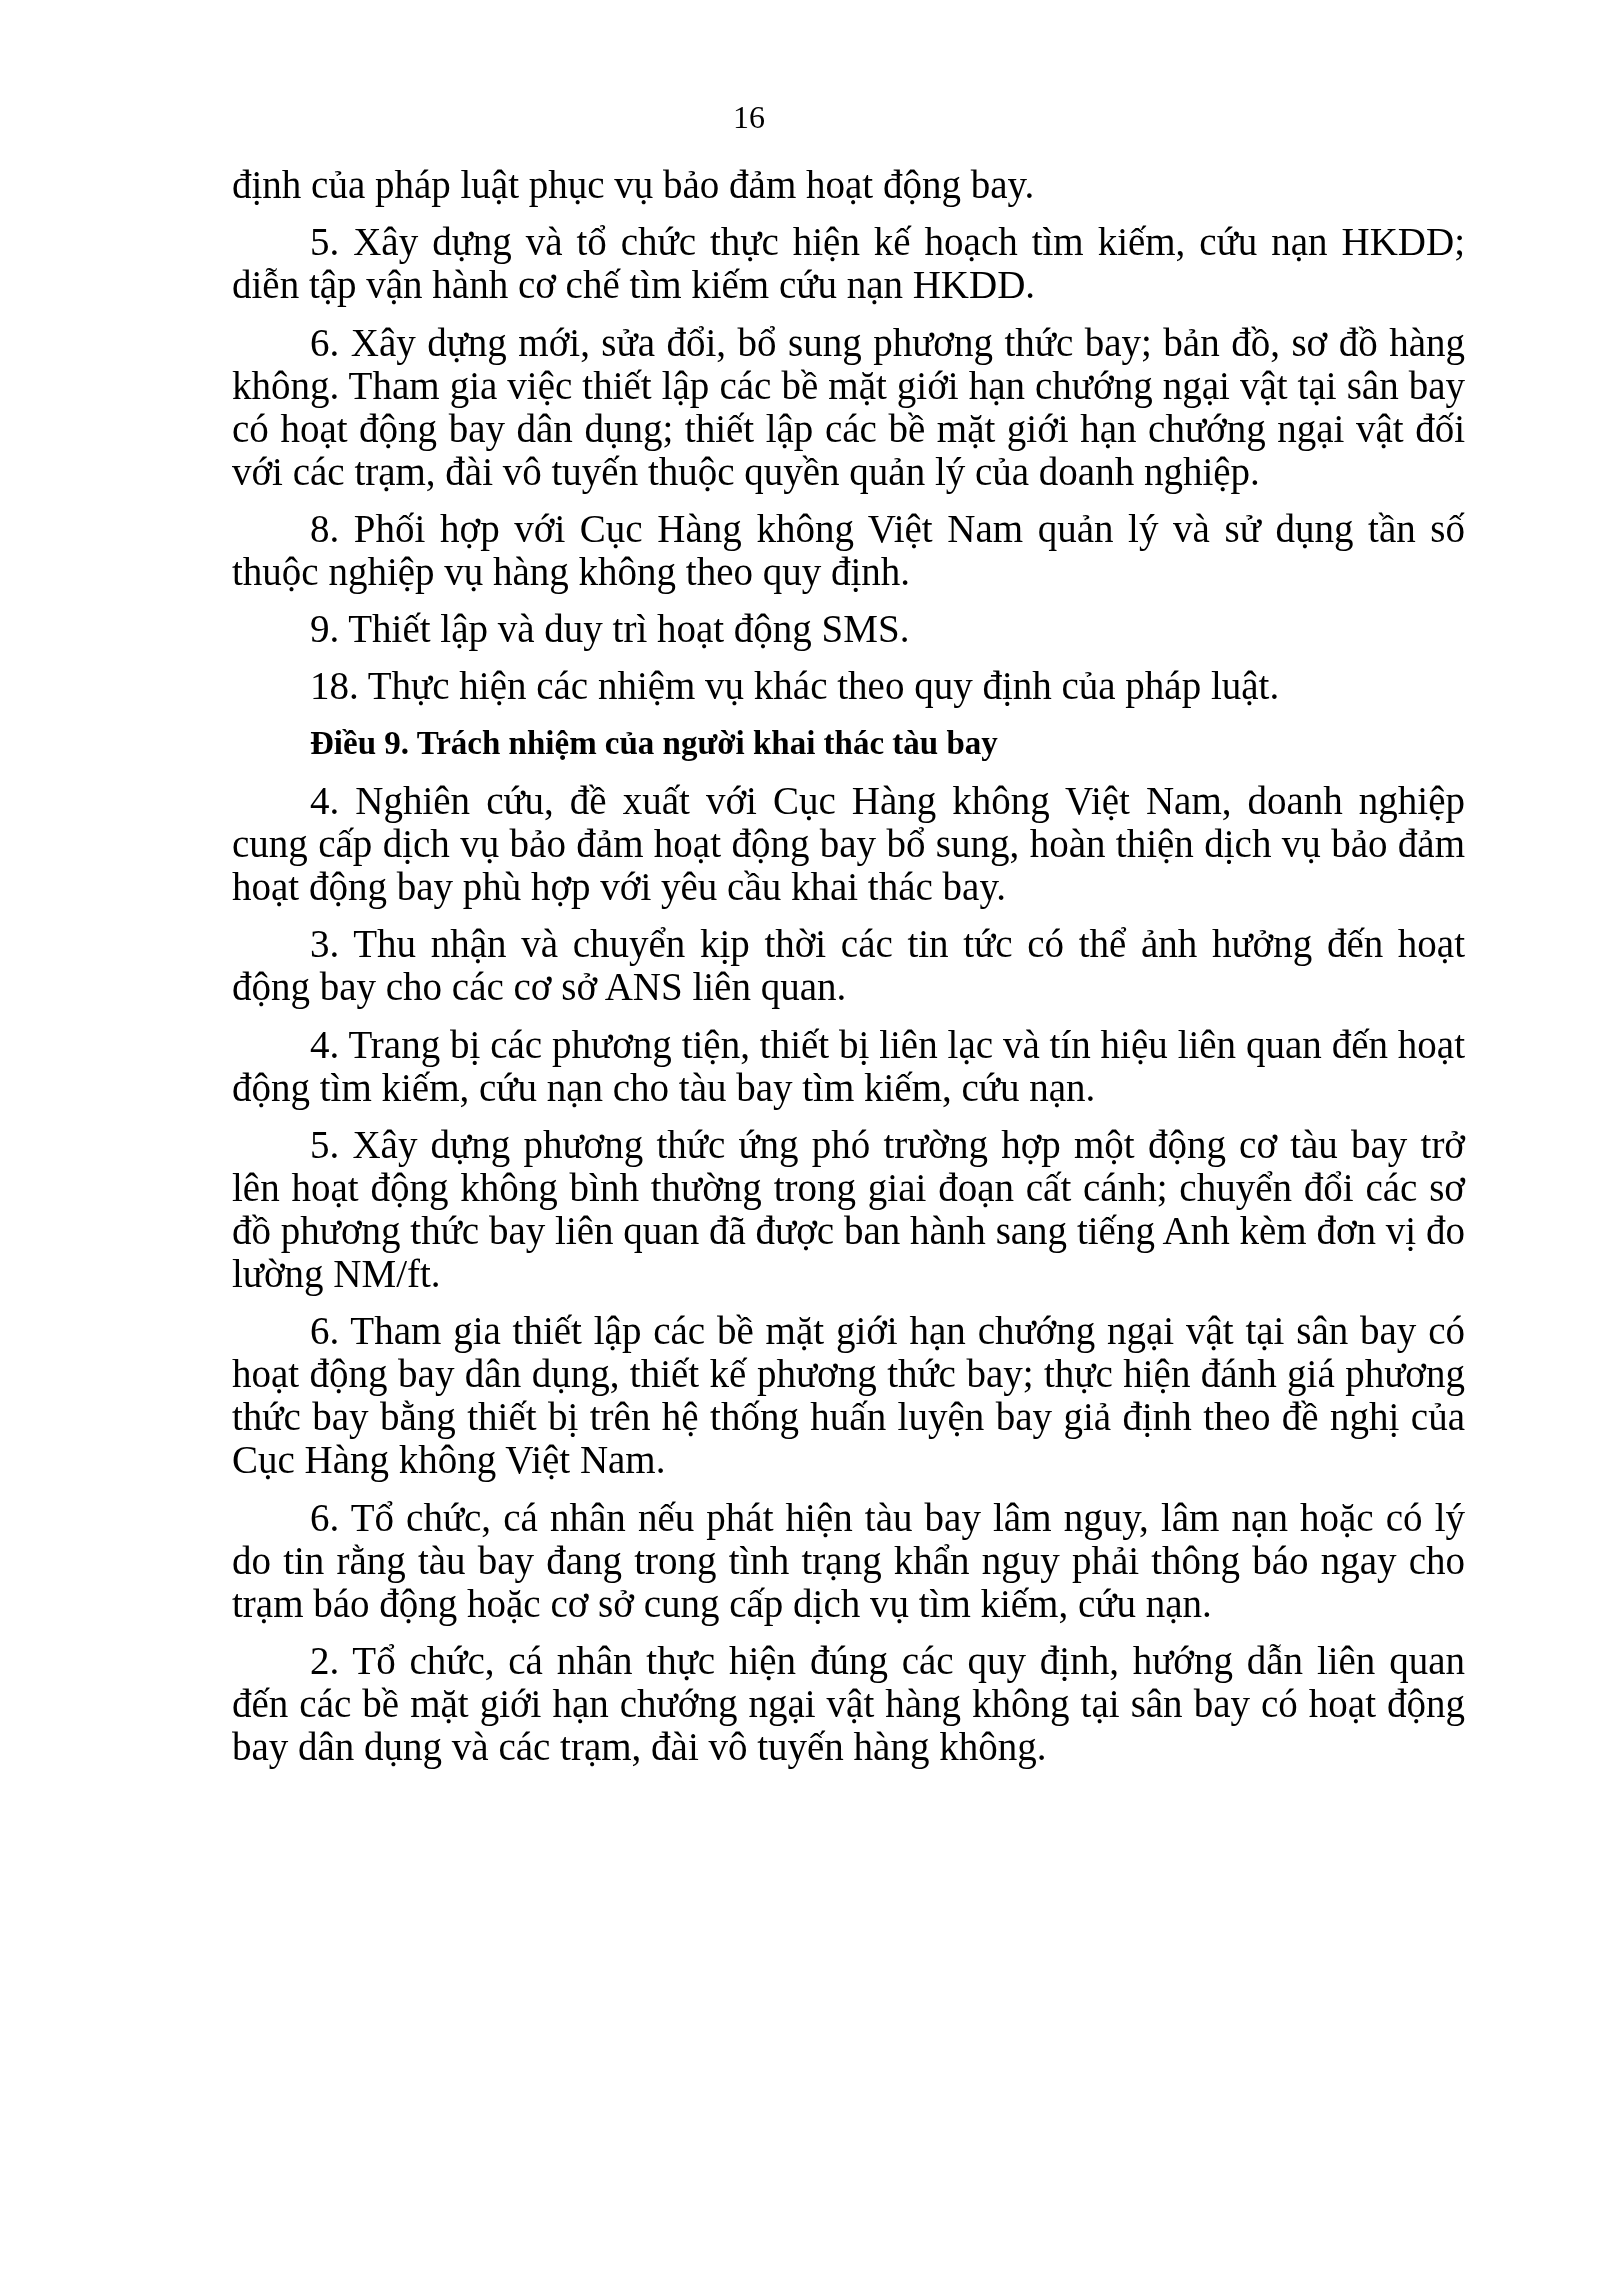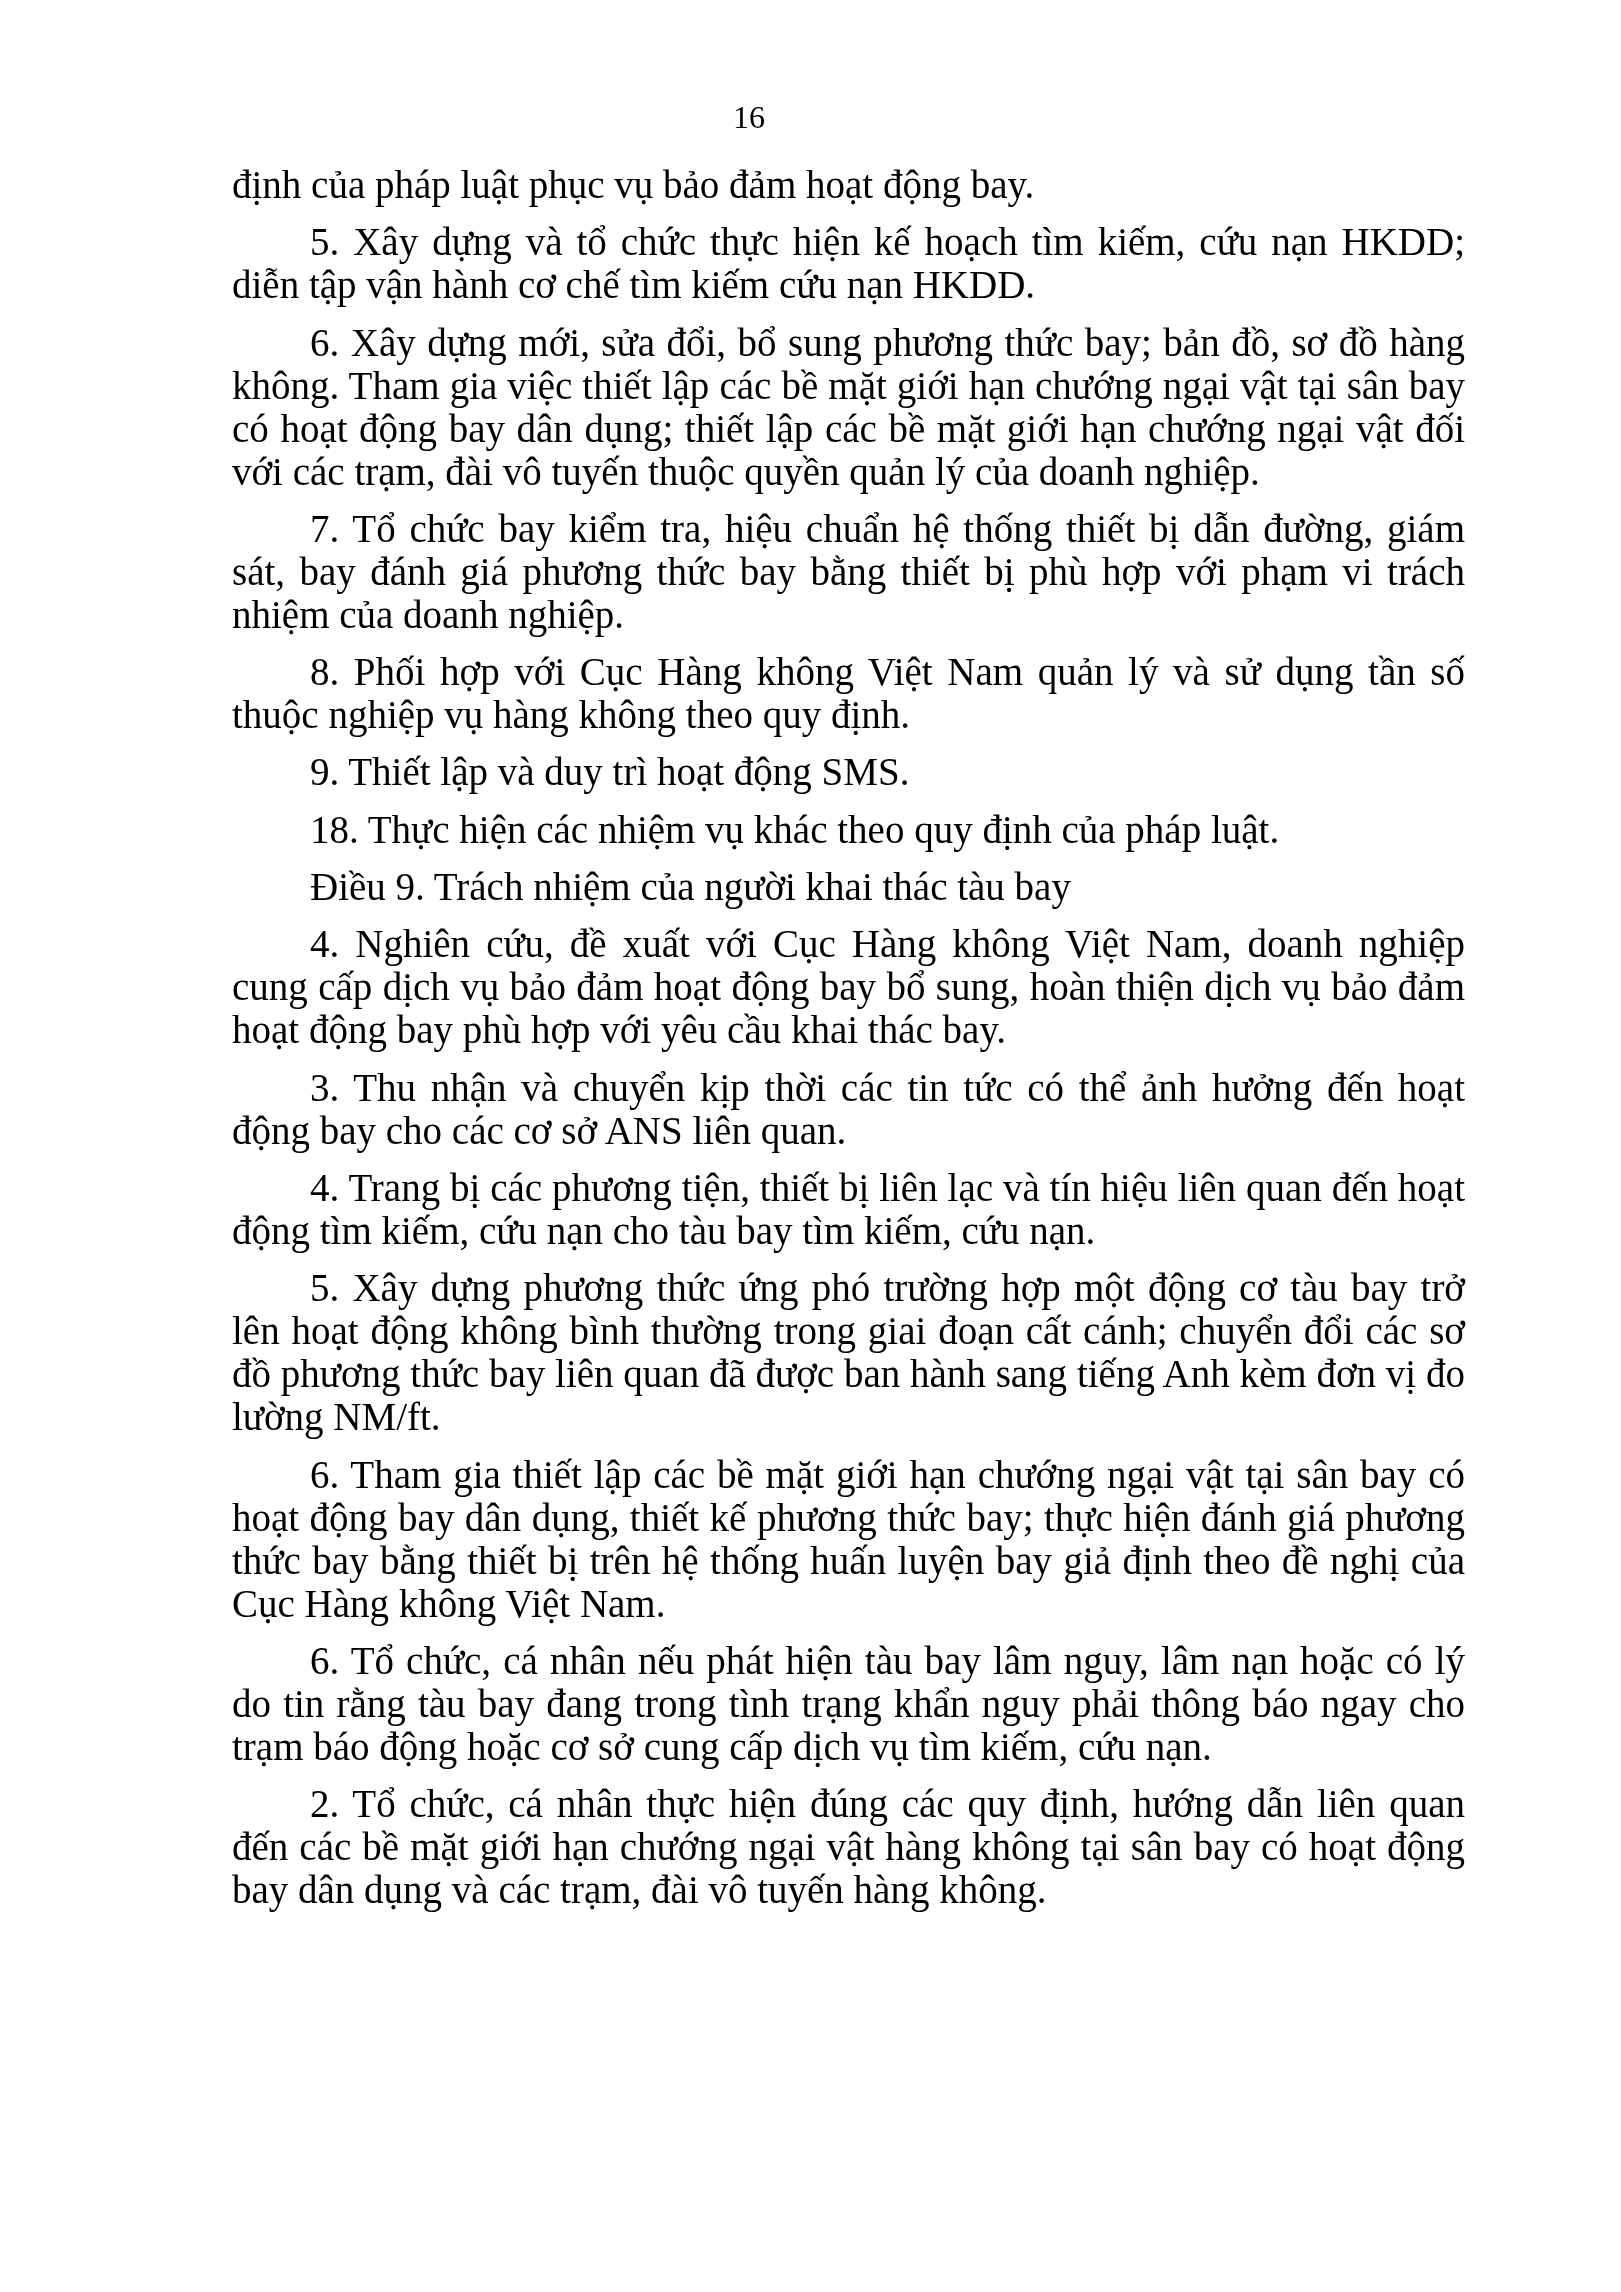--- a/index.html
+++ b/index.html
@@ -34,37 +34,36 @@
       font-size: 39px;
       line-height: 43px;
       text-align: justify;
       text-indent: 78px;
       margin: 0 0 14.3px 0;
     }
     .para.no-indent {
       text-indent: 0;
     }
     .heading {
-      font-weight: normal;
-      font-size: 39px;
+      font-weight: bold;
+      font-size: 33px;
       line-height: 43px;
       text-indent: 78px;
       margin: 0 0 14.3px 0;
     }
   </style>
 </head>
 <body>
 
 <div class="page-number">16</div>
 
 <div class="content">
   <p class="para no-indent">định của pháp luật phục vụ bảo đảm hoạt động bay.</p>
   <p class="para">5. Xây dựng và tổ chức thực hiện kế hoạch tìm kiếm, cứu nạn HKDD; diễn tập vận hành cơ chế tìm kiếm cứu nạn HKDD.</p>
   <p class="para">6. Xây dựng mới, sửa đổi, bổ sung phương thức bay; bản đồ, sơ đồ hàng không. Tham gia việc thiết lập các bề mặt giới hạn chướng ngại vật tại sân bay có hoạt động bay dân dụng; thiết lập các bề mặt giới hạn chướng ngại vật đối với các trạm, đài vô tuyến thuộc quyền quản lý của doanh nghiệp.</p>
-  <p class="para">7. Tổ chức bay kiểm tra, hiệu chuẩn hệ thống thiết bị dẫn đường, giám sát, bay đánh giá phương thức bay bằng thiết bị phù hợp với phạm vi trách nhiệm của doanh nghiệp.</p>
   <p class="para">8. Phối hợp với Cục Hàng không Việt Nam quản lý và sử dụng tần số thuộc nghiệp vụ hàng không theo quy định.</p>
   <p class="para">9. Thiết lập và duy trì hoạt động SMS.</p>
   <p class="para">18. Thực hiện các nhiệm vụ khác theo quy định của pháp luật.</p>
   <h3 class="heading">Điều 9. Trách nhiệm của người khai thác tàu bay</h3>
   <p class="para">4. Nghiên cứu, đề xuất với Cục Hàng không Việt Nam, doanh nghiệp cung cấp dịch vụ bảo đảm hoạt động bay bổ sung, hoàn thiện dịch vụ bảo đảm hoạt động bay phù hợp với yêu cầu khai thác bay.</p>
   <p class="para">3. Thu nhận và chuyển kịp thời các tin tức có thể ảnh hưởng đến hoạt động bay cho các cơ sở ANS liên quan.</p>
   <p class="para">4. Trang bị các phương tiện, thiết bị liên lạc và tín hiệu liên quan đến hoạt động tìm kiếm, cứu nạn cho tàu bay tìm kiếm, cứu nạn.</p>
   <p class="para">5. Xây dựng phương thức ứng phó trường hợp một động cơ tàu bay trở lên hoạt động không bình thường trong giai đoạn cất cánh; chuyển đổi các sơ đồ phương thức bay liên quan đã được ban hành sang tiếng Anh kèm đơn vị đo lường NM/ft.</p>
   <p class="para">6. Tham gia thiết lập các bề mặt giới hạn chướng ngại vật tại sân bay có hoạt động bay dân dụng, thiết kế phương thức bay; thực hiện đánh giá phương thức bay bằng thiết bị trên hệ thống huấn luyện bay giả định theo đề nghị của Cục Hàng không Việt Nam.</p>
   <p class="para">6. Tổ chức, cá nhân nếu phát hiện tàu bay lâm nguy, lâm nạn hoặc có lý do tin rằng tàu bay đang trong tình trạng khẩn nguy phải thông báo ngay cho trạm báo động hoặc cơ sở cung cấp dịch vụ tìm kiếm, cứu nạn.</p>

